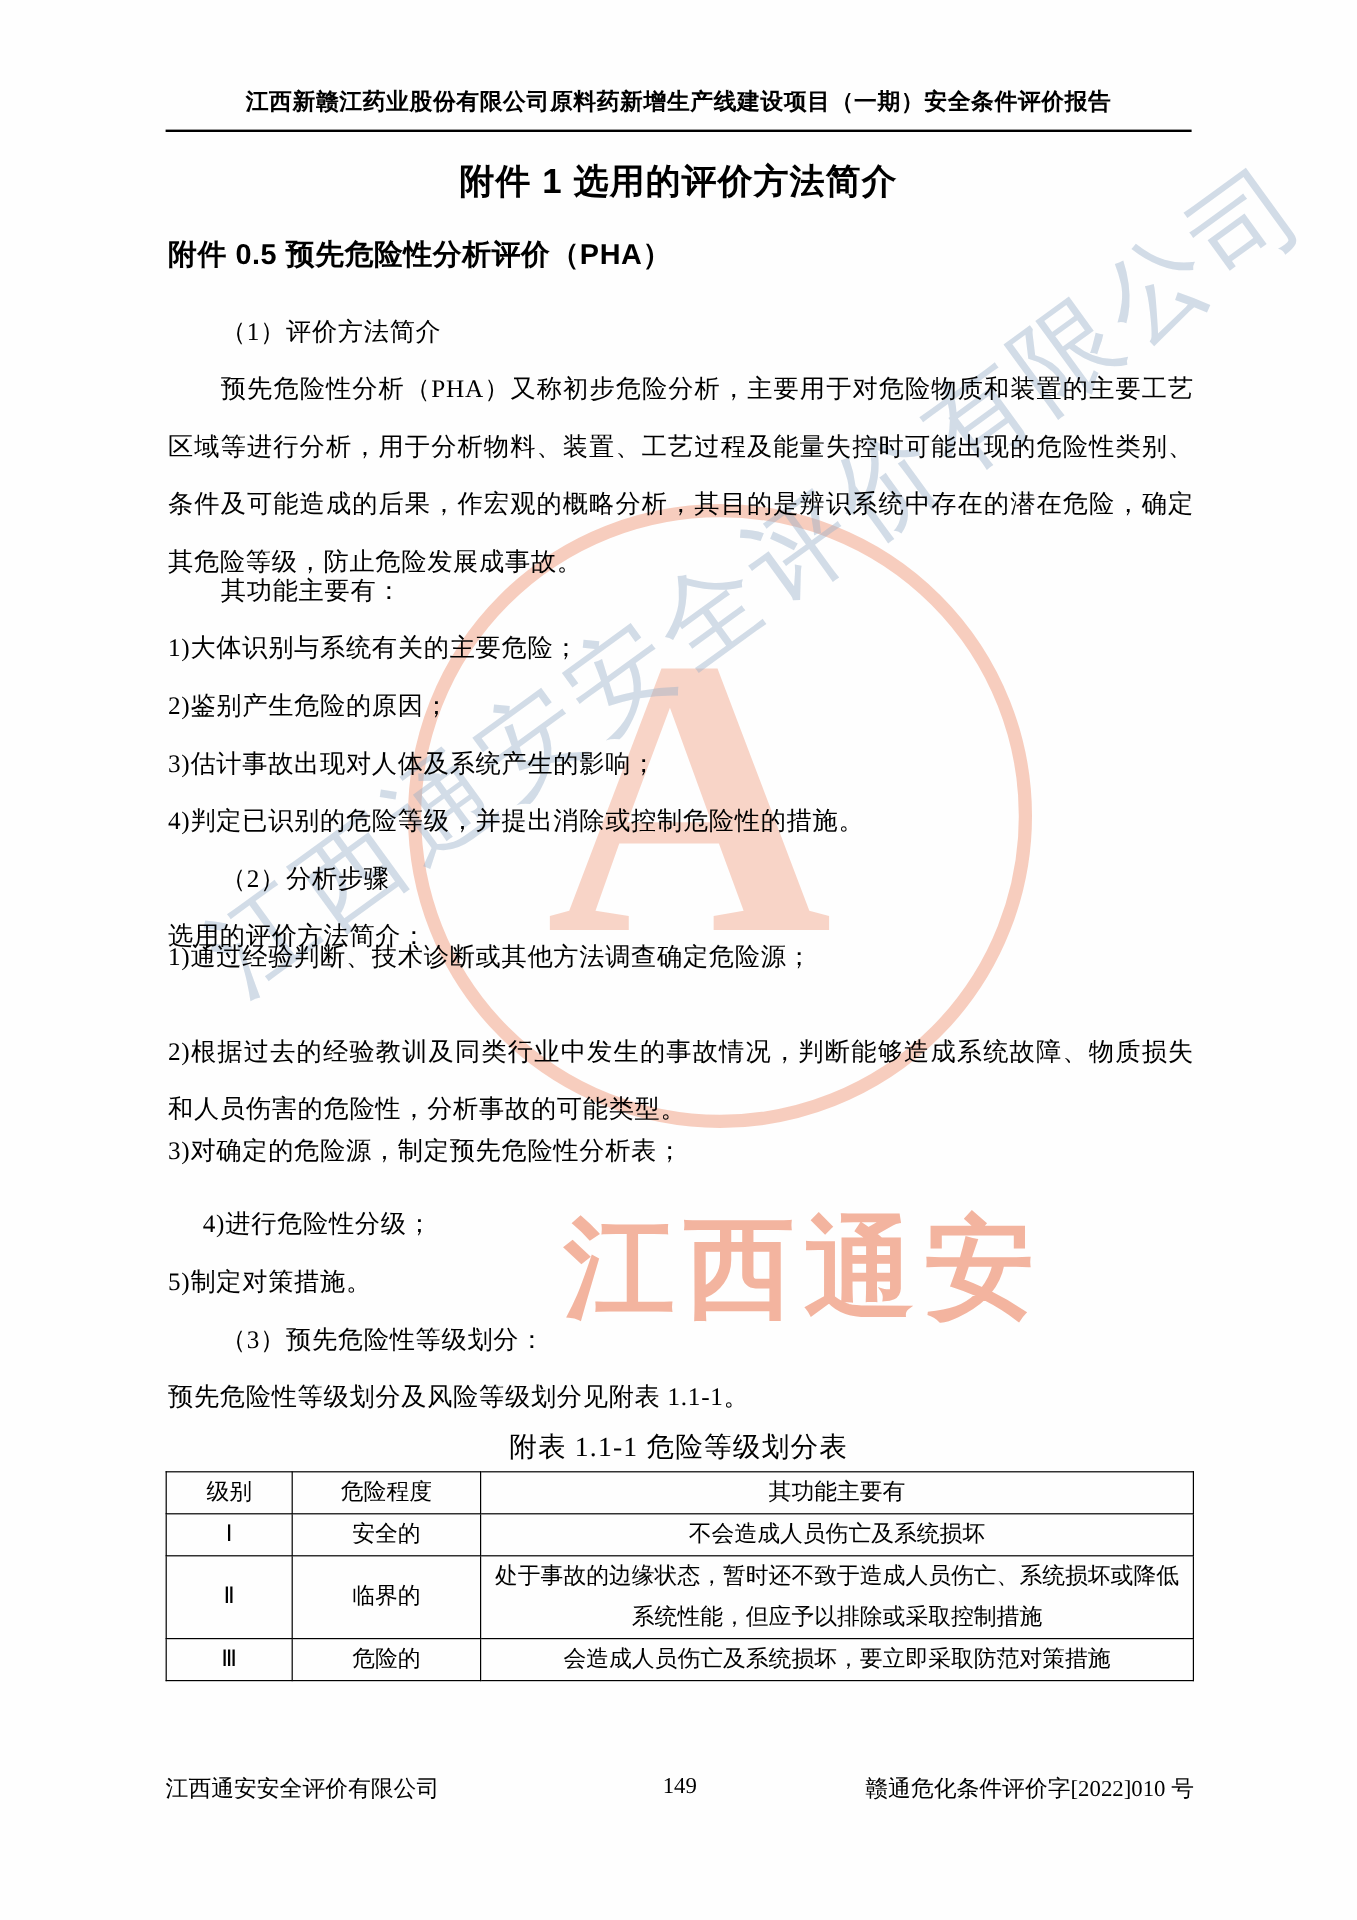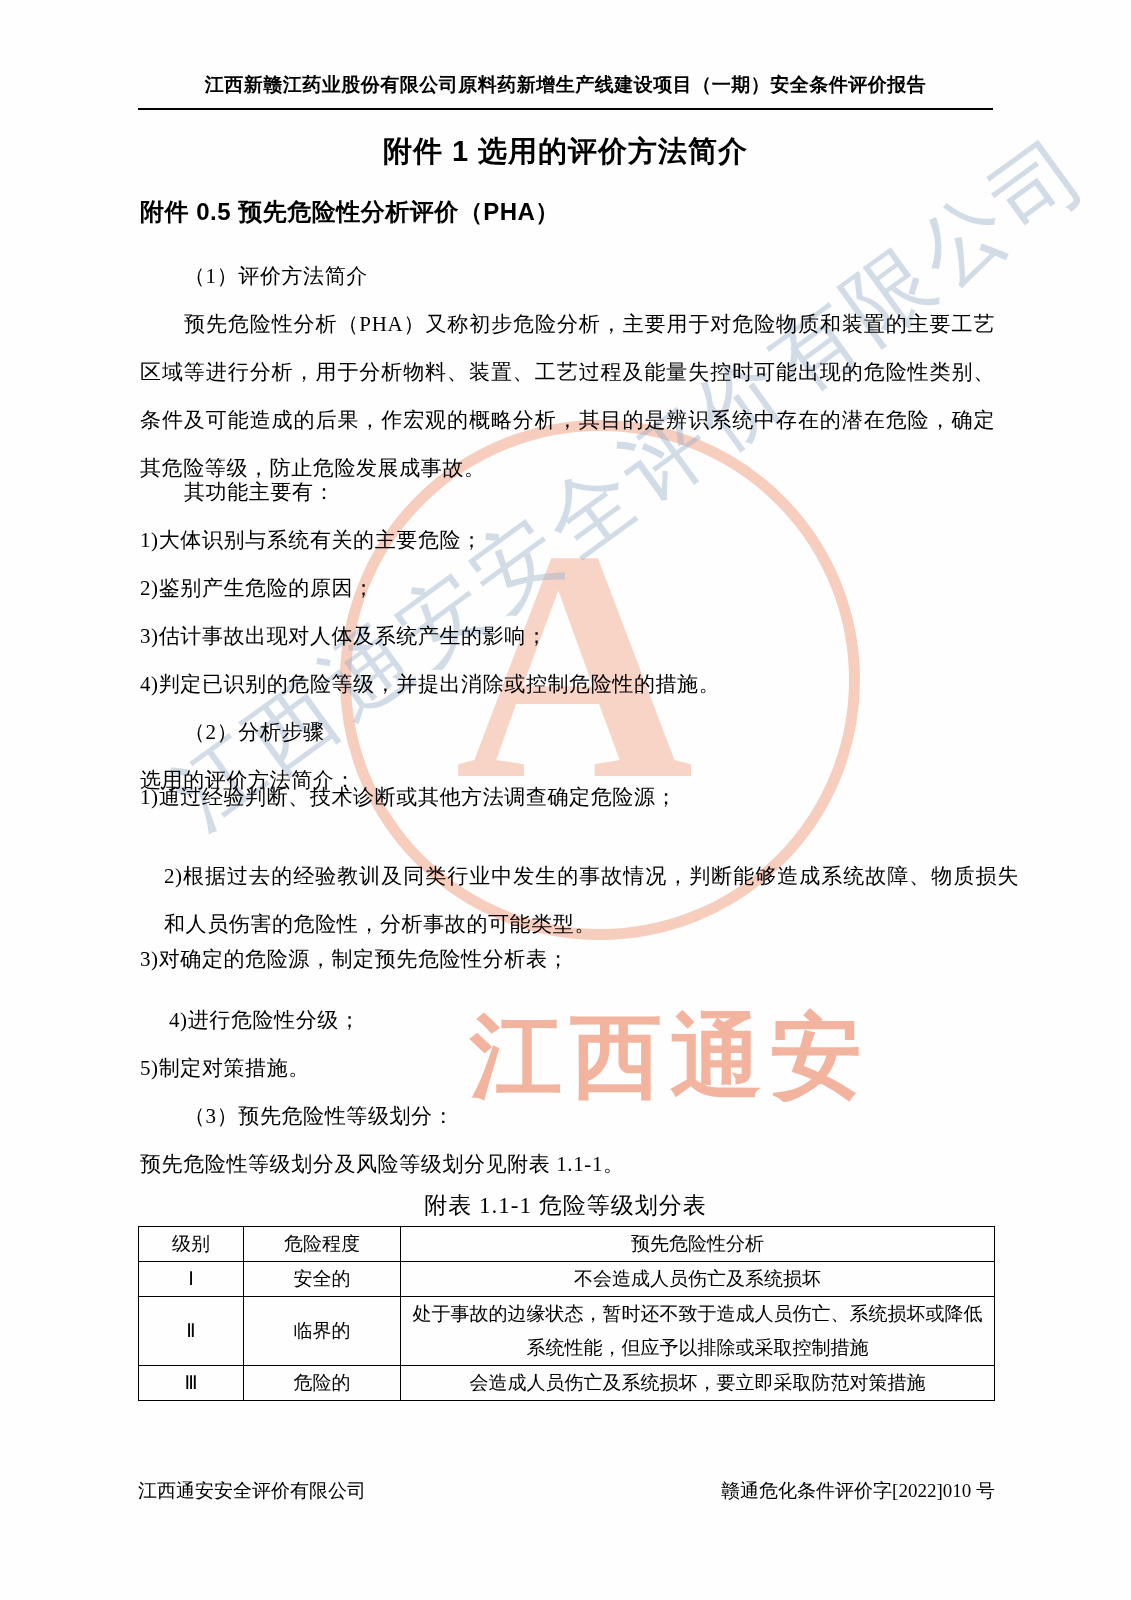--- a/index.html
+++ b/index.html
@@ -210,36 +210,36 @@
 
     <div class="block" style="top:516px;">1)大体识别与系统有关的主要危险；</div>
     <div class="block" style="top:564px;">2)鉴别产生危险的原因；</div>
     <div class="block" style="top:612px;">3)估计事故出现对人体及系统产生的影响；</div>
     <div class="block" style="top:660px;">4)判定已识别的危险等级，并提出消除或控制危险性的措施。</div>
 
     <div class="block indent2" style="top:708px;">（2）分析步骤</div>
     <div class="block" style="top:756px;">选用的评价方法简介：</div>
 
     <div class="block" style="top:773px;">1)通过经验判断、技术诊断或其他方法调查确定危险源；</div>
-    <div class="block" style="top:852px;margin-left:24px;">2)根据过去的经验教训及同类行业中发生的事故情况，判断能够造成系统故障、物质损失和人员伤害的危险性，分析事故的可能类型。</div>
+    <div class="block" style="top:852px;">2)根据过去的经验教训及同类行业中发生的事故情况，判断能够造成系统故障、物质损失和人员伤害的危险性，分析事故的可能类型。</div>
     <div class="block" style="top:935px;">3)对确定的危险源，制定预先危险性分析表；</div>
     <div class="block" style="top:996px;margin-left:29px;">4)进行危险性分级；</div>
     <div class="block" style="top:1044px;">5)制定对策措施。</div>
 
     <div class="block indent2" style="top:1092px;">（3）预先危险性等级划分：</div>
     <div class="block" style="top:1140px;">预先危险性等级划分及风险等级划分见附表 1.1-1。</div>
 
     <div class="table-caption" style="top:1190px;">附表 1.1-1   危险等级划分表</div>
 
     <table class="risk" style="top:1226px;">
       <tbody>
         <tr class="head">
           <td class="c1">级别</td>
           <td class="c2">危险程度</td>
-          <td class="c3">预先危险性分析</td>
+          <td class="c3">其功能主要有</td>
         </tr>
         <tr>
           <td class="c1">Ⅰ</td>
           <td class="c2">安全的</td>
           <td class="c3">不会造成人员伤亡及系统损坏</td>
         </tr>
         <tr>
           <td class="c1">Ⅱ</td>
           <td class="c2">临界的</td>
           <td class="c3">处于事故的边缘状态，暂时还不致于造成人员伤亡、系统损坏或降低系统性能，但应予以排除或采取控制措施</td>
@@ -247,17 +247,18 @@
         <tr>
           <td class="c1">Ⅲ</td>
           <td class="c2">危险的</td>
           <td class="c3">会造成人员伤亡及系统损坏，要立即采取防范对策措施</td>
         </tr>
       </tbody>
     </table>
 
     <div class="footer">
       <span class="footer-left">江西通安安全评价有限公司</span>
+      <span class="footer-center">149</span>
       <span class="footer-right">赣通危化条件评价字[2022]010 号</span>
     </div>
 
   </div>
 </div>
 
 </body></html>

